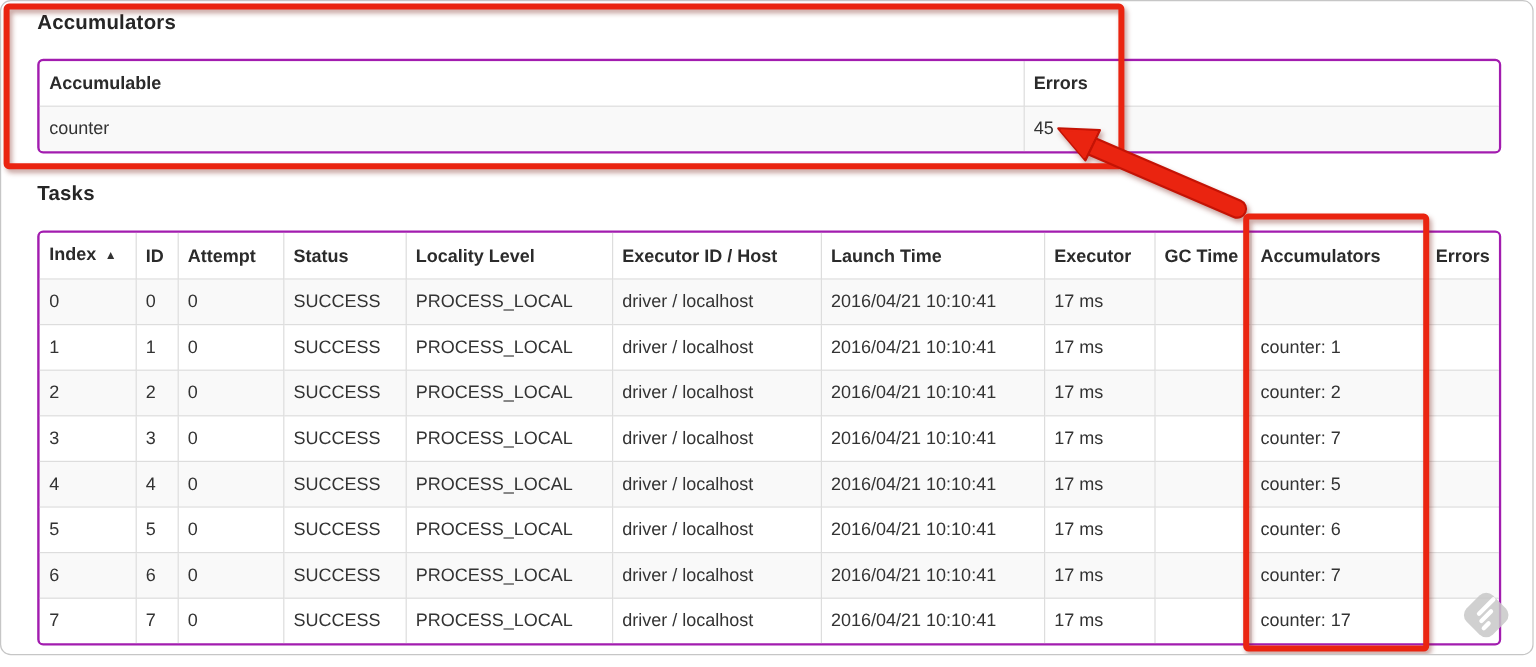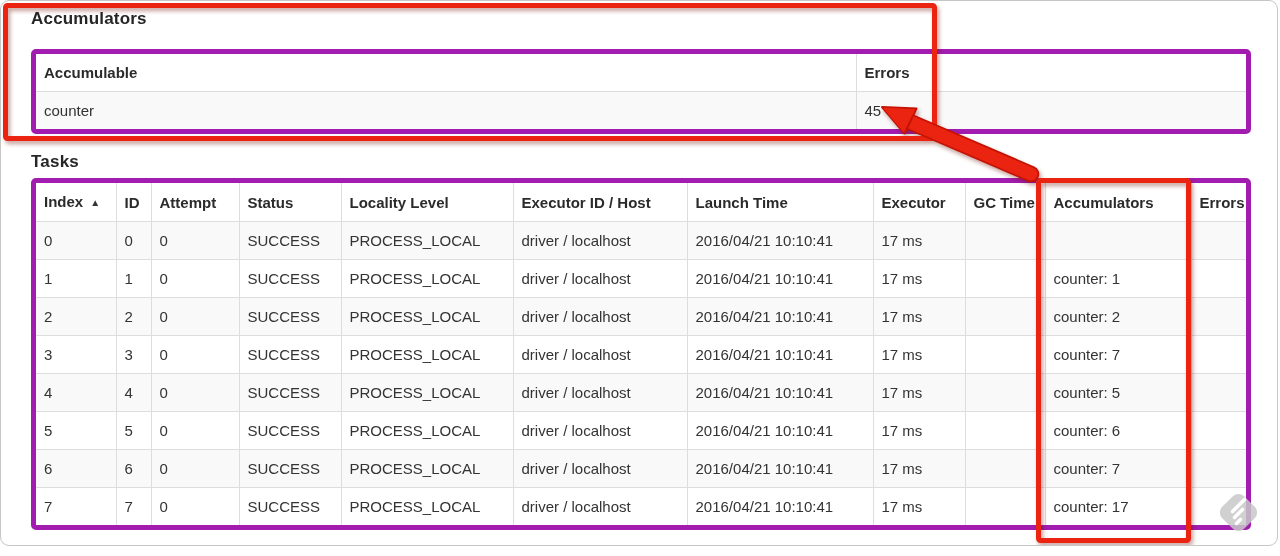--- a/index.html
+++ b/index.html
@@ -21,27 +21,27 @@
   .section-title{
     position:absolute;left:30px;margin:0;
     font-size:17px;font-weight:bold;color:#262626;
     letter-spacing:.2px;
   }
   #accum-title{top:8px;}
   #tasks-title{top:151px;text-align:center;}
   .table-wrap{
     position:absolute;left:30px;width:1220px;
     box-sizing:border-box;
-    border:5px solid #a21caf;
+    border:2px solid #a21caf;
     border-radius:5px;
     background:#fff;
     overflow:hidden;
   }
   #accum-wrap{top:48px;}
-  #tasks-wrap{top:177px;}
+  #tasks-wrap{top:191px;}
   table{
     width:100%;
     border-collapse:collapse;
     border-style:hidden;
     table-layout:fixed;
     font-size:15px;color:#333333;
   }
   th,td{
     border:1px solid #dddddd;
     padding:8px 8px;

